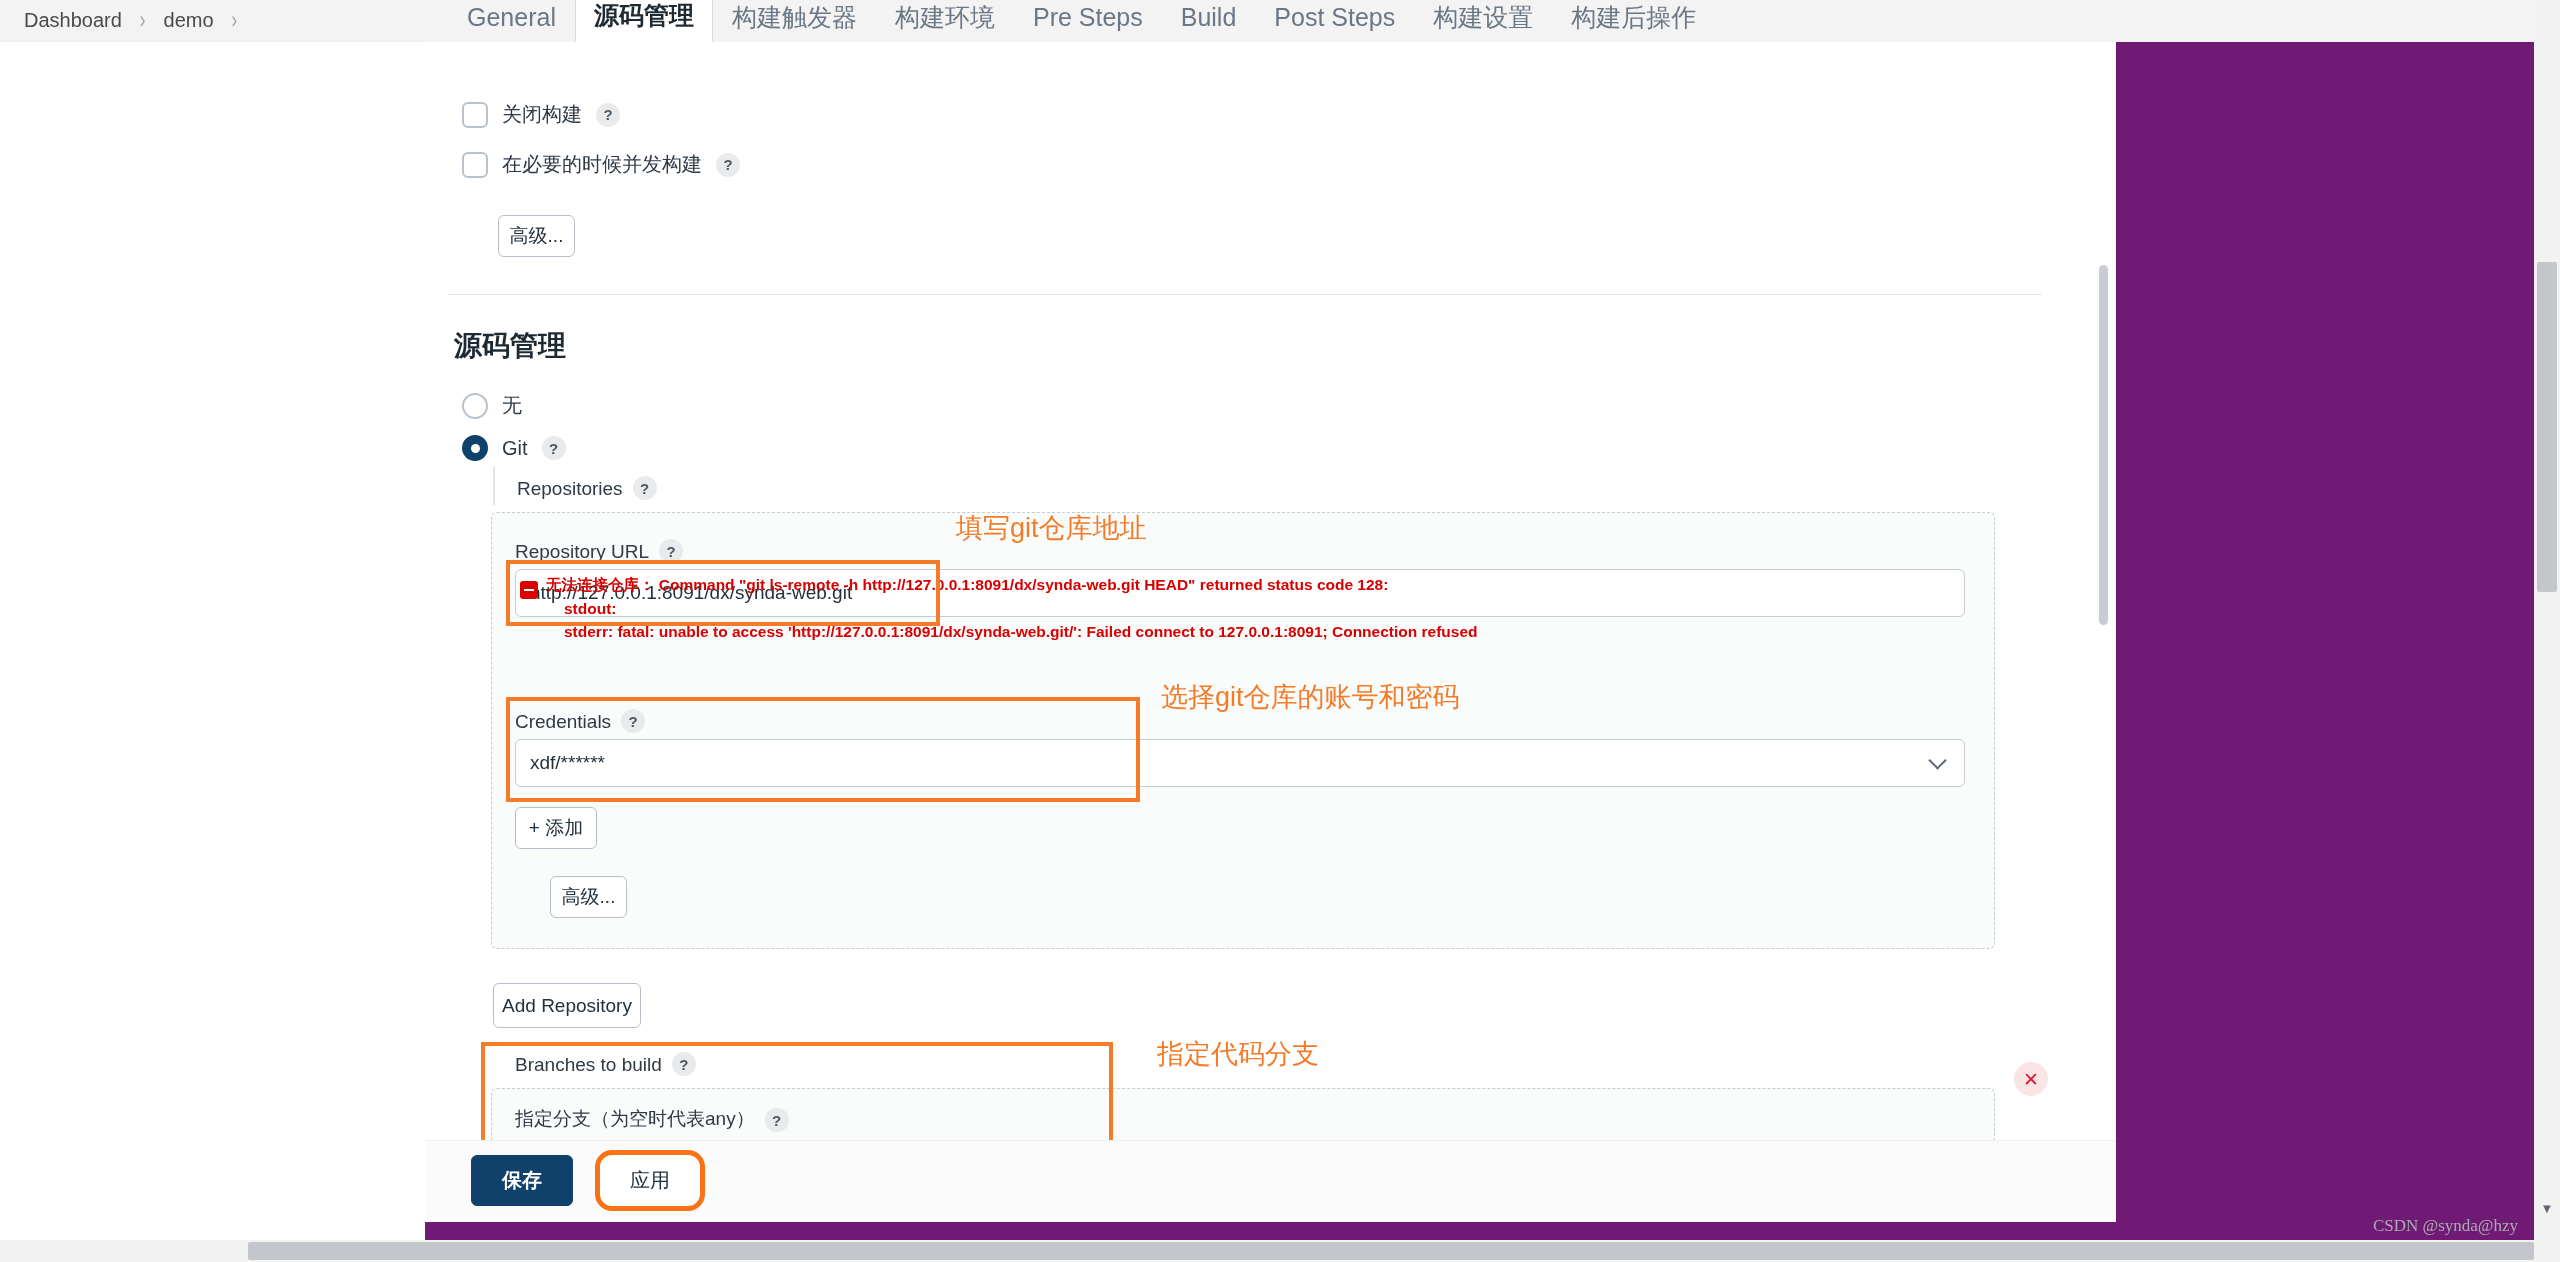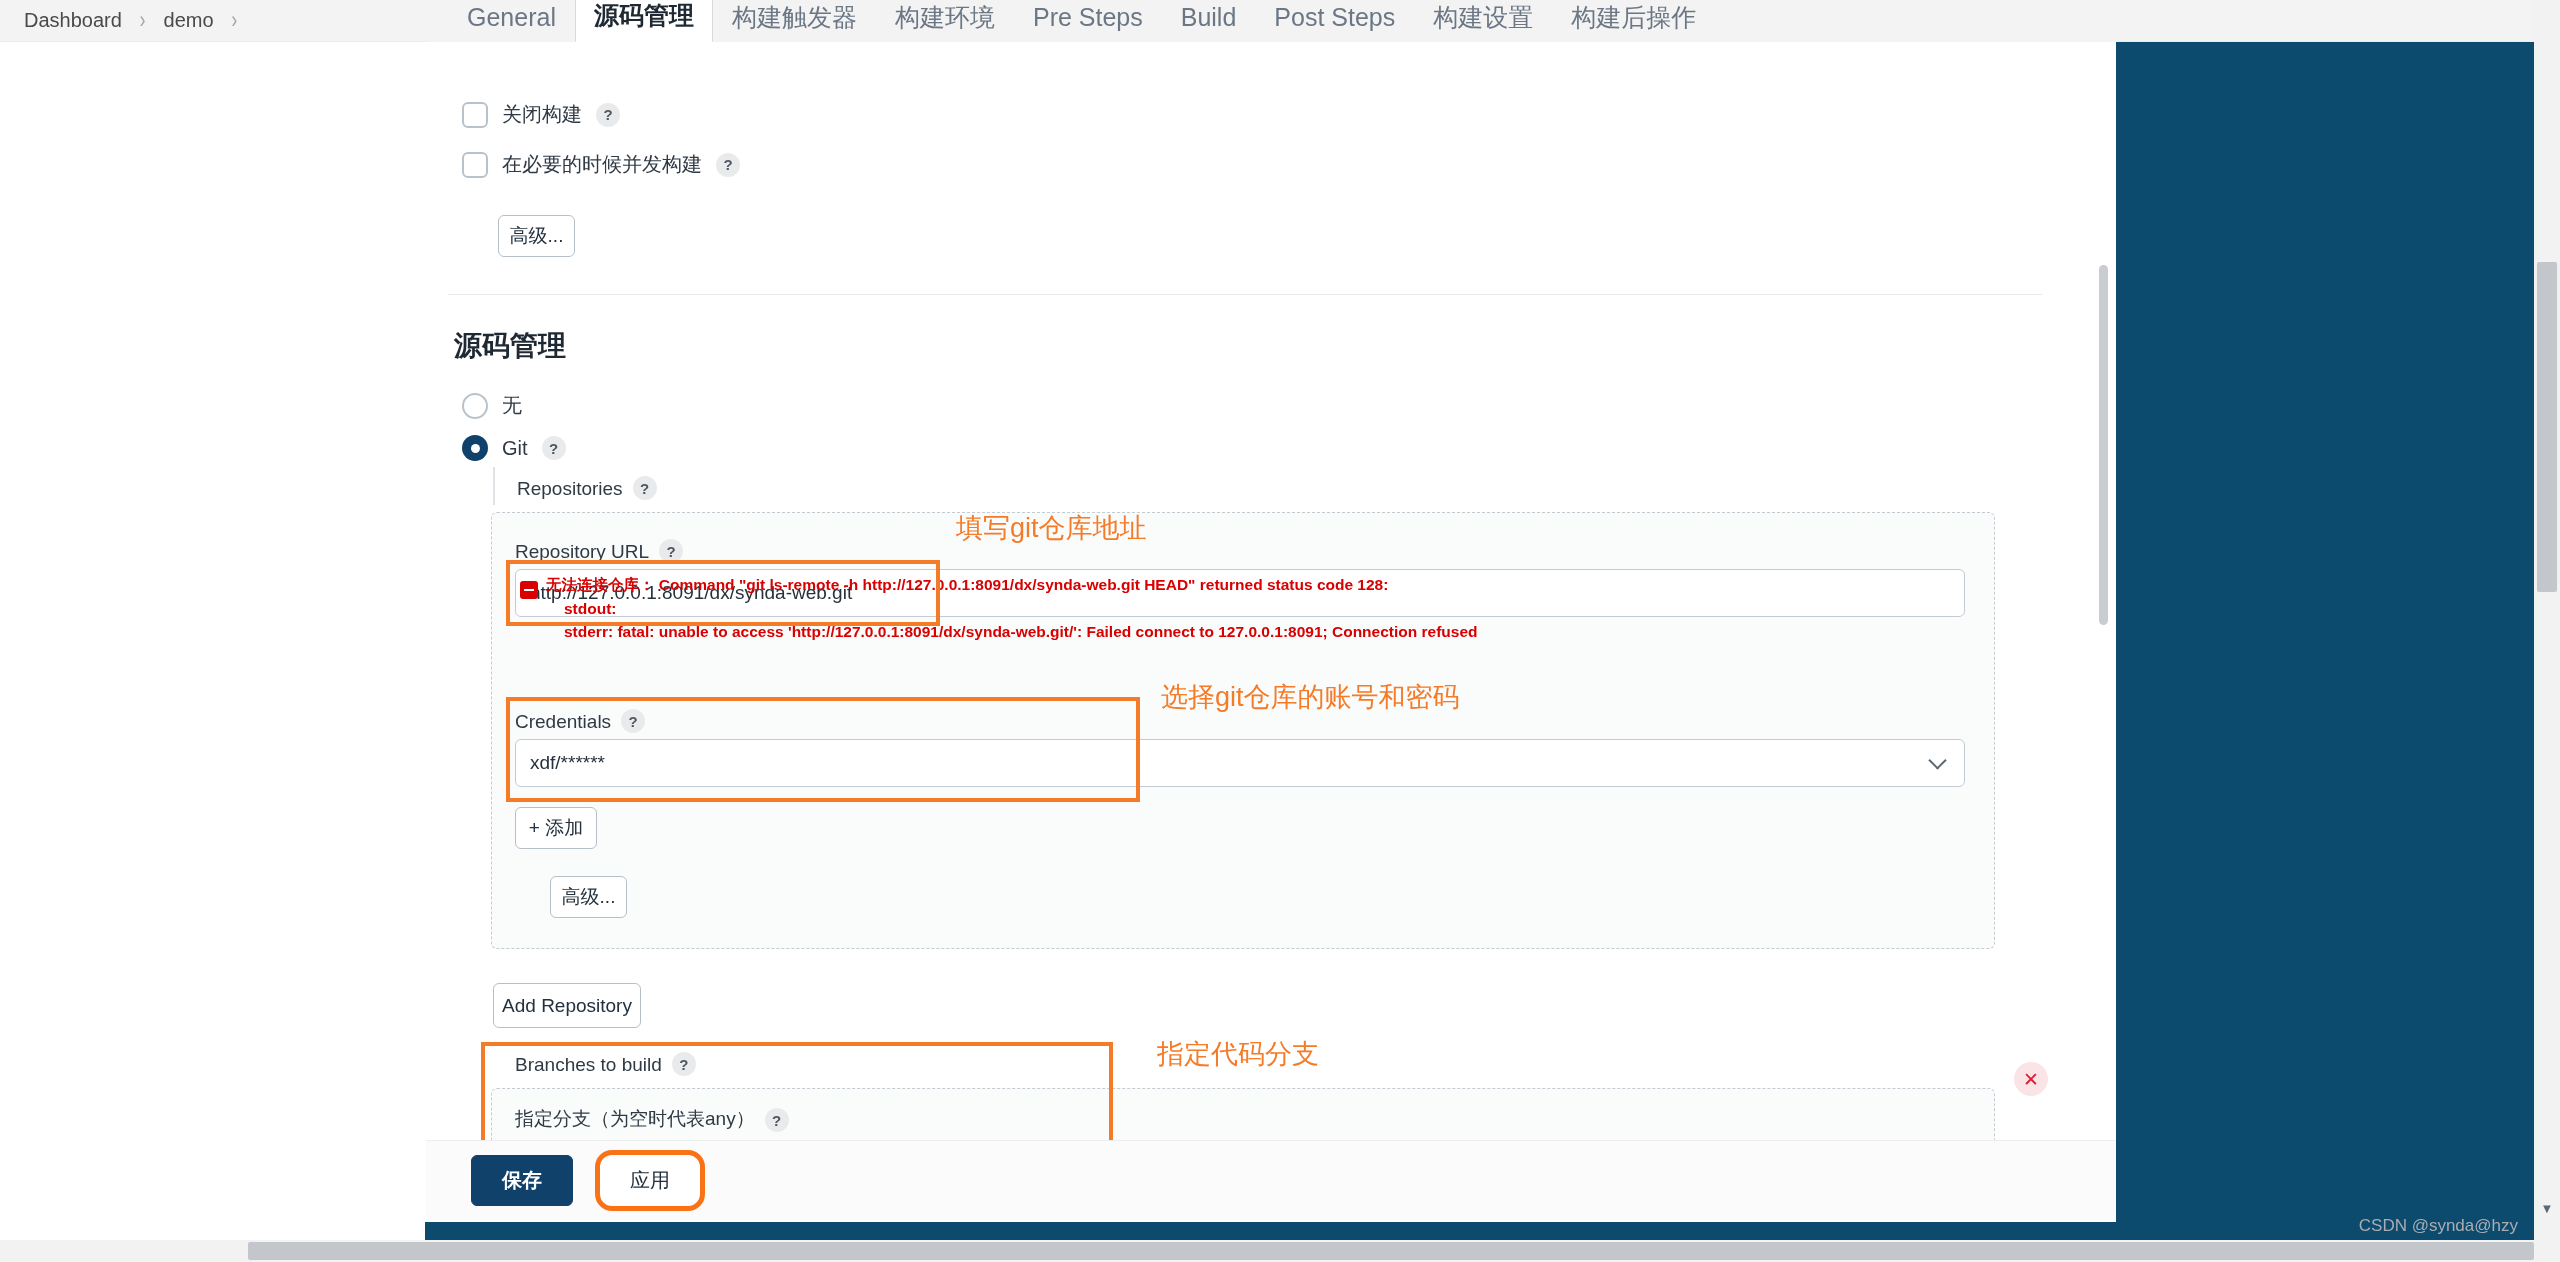--- a/index.html
+++ b/index.html
@@ -7,21 +7,21 @@
   html, body {
     margin: 0; padding: 0;
     width: 2560px; height: 1262px;
     overflow: hidden;
     background: #f2f2f2;
     font-family: "Liberation Sans", "DejaVu Sans", sans-serif;
   }
   .page {
     position: relative;
     width: 2560px; height: 1262px;
-    background: #0c4a6e;
+    background: #701a75;
   }
 
   
   .breadcrumb-bar {
     position: absolute; left: 0; top: 0;
     width: 2560px; height: 42px;
     background: #f3f3f3;
     display: flex; align-items: center;
     padding-left: 18px;
     border-bottom: 1px solid #ececec;
@@ -288,20 +288,21 @@
   .inner-scroll {
     position: absolute;
     width: 9px; background: #c9ccd0; border-radius: 5px;
   }
 
   .watermark {
     position: absolute;
     right: 42px; bottom: 26px;
     font-size: 17px; color: #a9adb2;
     white-space: nowrap;
+    font-family: Liberation Serif, serif;
   }
 </style>
 </head>
 <body>
 
 <div class="page">
 
   <div class="breadcrumb-bar">
     <a class="crumb" href="#">Dashboard</a>
     <span class="crumb-sep">›</span>

